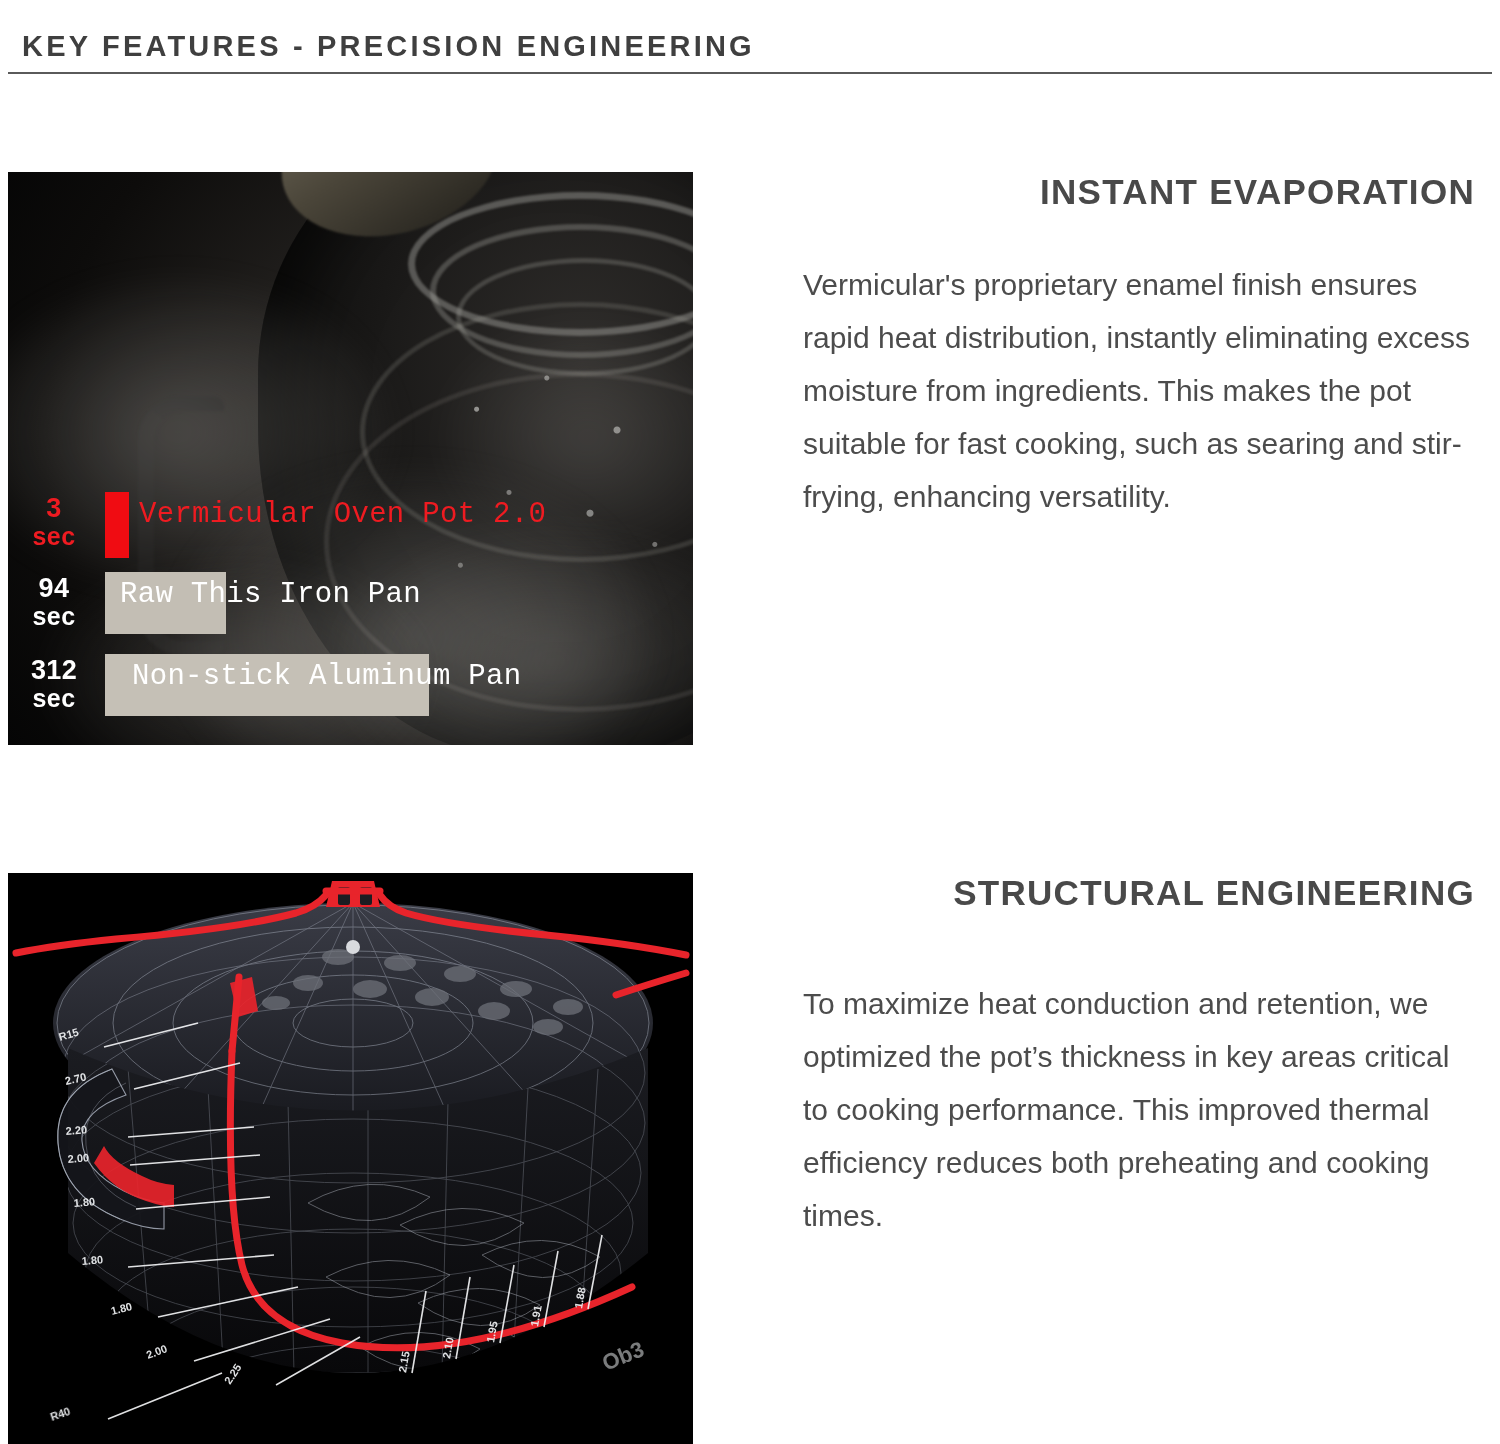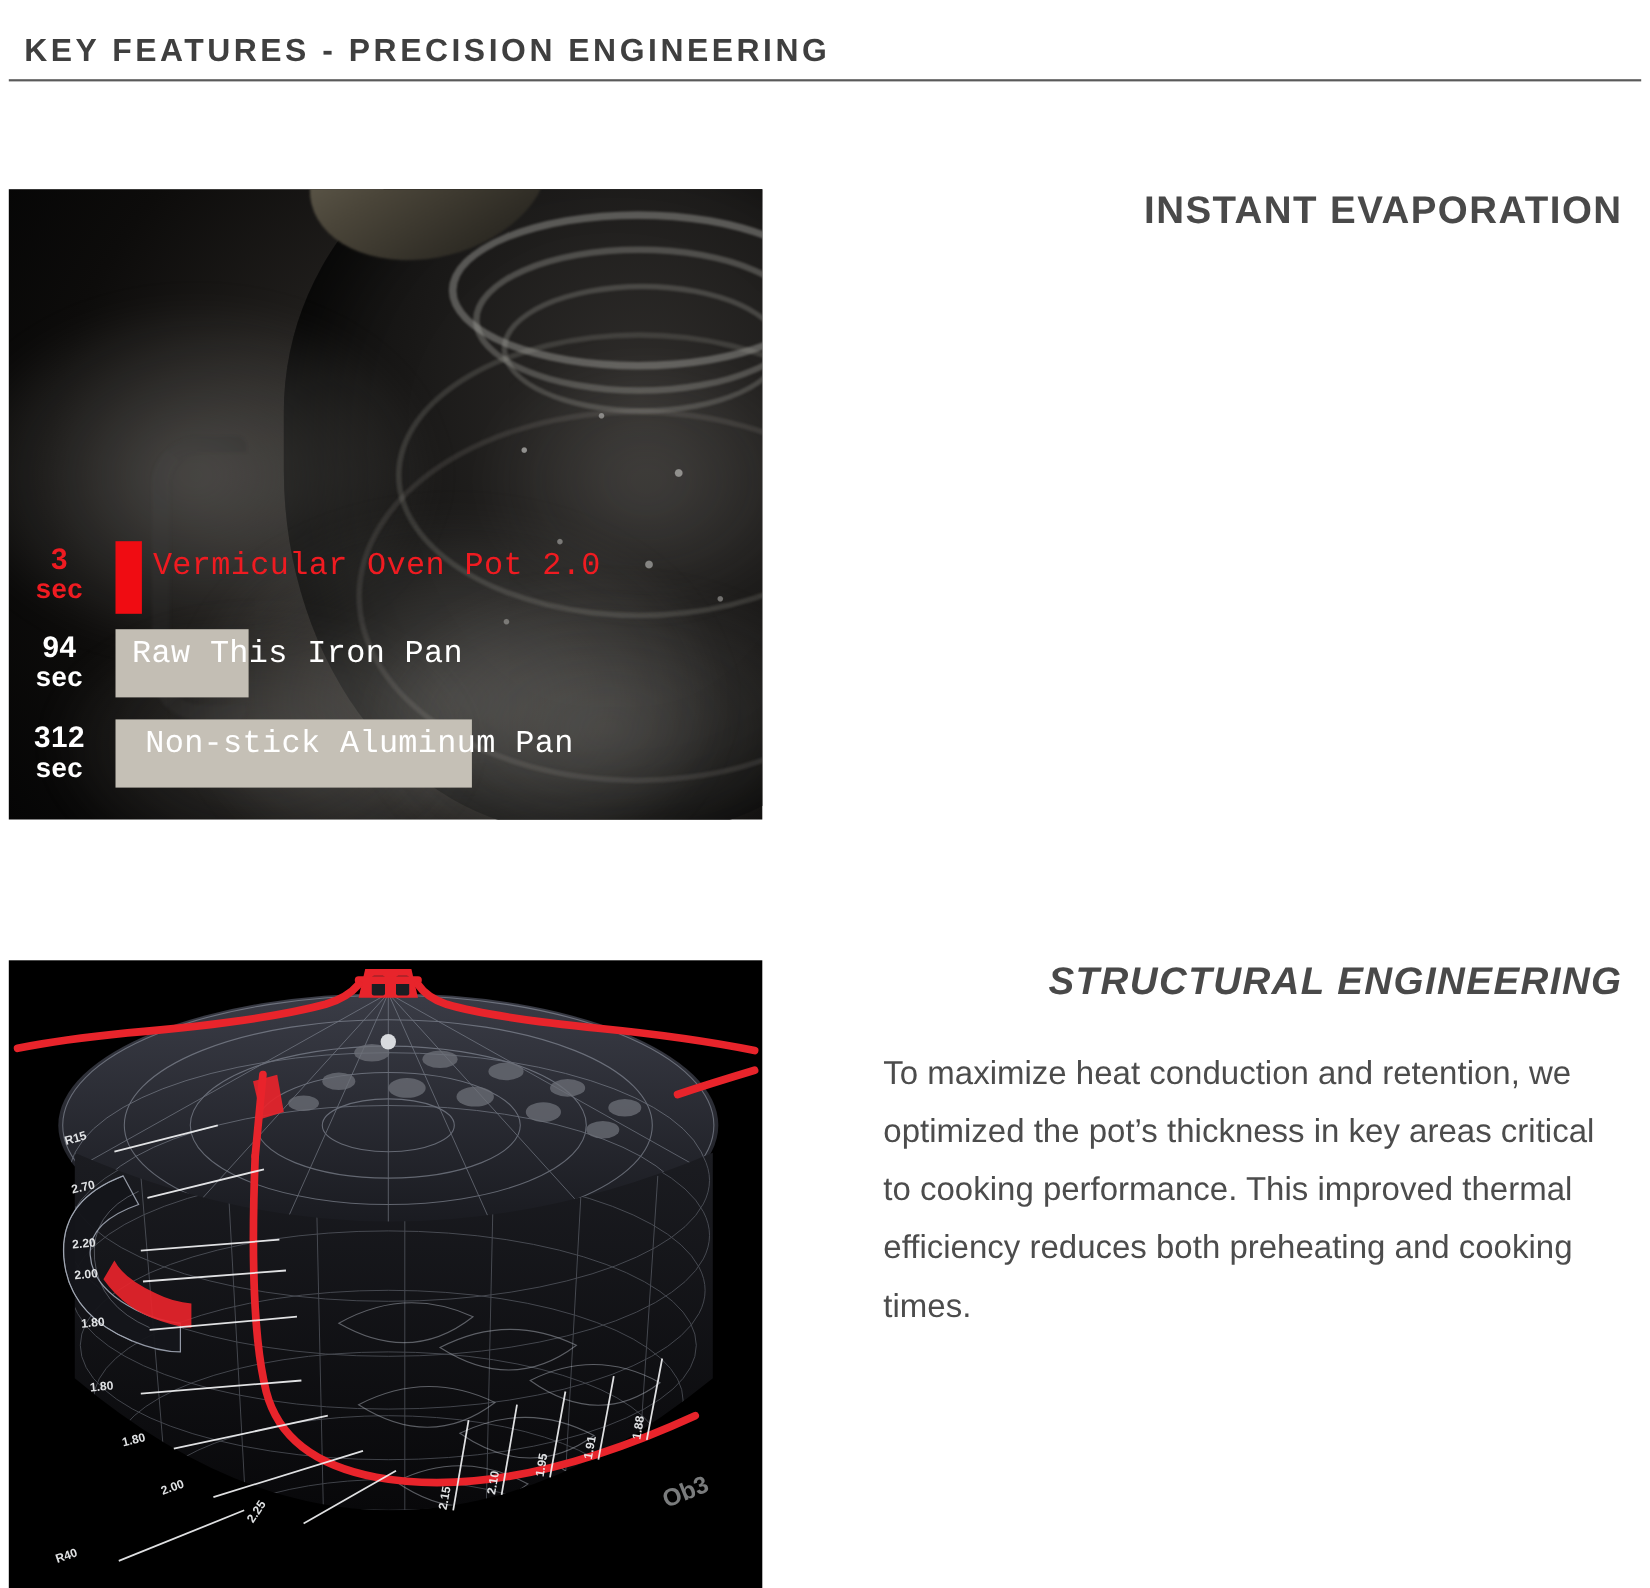--- a/index.html
+++ b/index.html
@@ -219,21 +219,21 @@
   #block-structural { top: 873px; }
   #media-structural {
     top: 0;
     width: 685px;
     height: 571px;
     background: #000000;
   }
   .cad-svg { position: absolute; left: 0; top: 0; }
 
   #text-structural { top: 0px; }
-  #text-structural .feature-heading { margin-bottom: 36px; font-style: italic; }
+  #text-structural .feature-heading { margin-bottom: 64px; }
 </style>
 </head>
 <body>
 
 <div class="page-header">
   <div class="title">KEY FEATURES - PRECISION ENGINEERING</div>
   <div class="rule"></div>
 </div>
 
 <section class="feature" id="block-evaporation">
@@ -281,20 +281,21 @@
         </div>
         <div class="evap-bar"></div>
         <div class="evap-label">Non-stick Aluminum Pan</div>
       </div>
 
     </div>
   </div>
 
   <div class="feature-text" id="text-evaporation">
     <h2 class="feature-heading">INSTANT EVAPORATION</h2>
+    <p class="feature-body">Vermicular's proprietary enamel finish ensures rapid heat distribution, instantly eliminating excess moisture from ingredients. This makes the pot suitable for fast cooking, such as searing and stir-frying, enhancing versatility.</p>
   </div>
 
 </section>
 
 <section class="feature" id="block-structural">
 
   <div class="feature-media" id="media-structural">
     <svg class="cad-svg" width="685" height="571" viewBox="0 0 685 571">
       <defs>
         <linearGradient id="lidFill" x1="0" y1="0" x2="0" y2="1">

